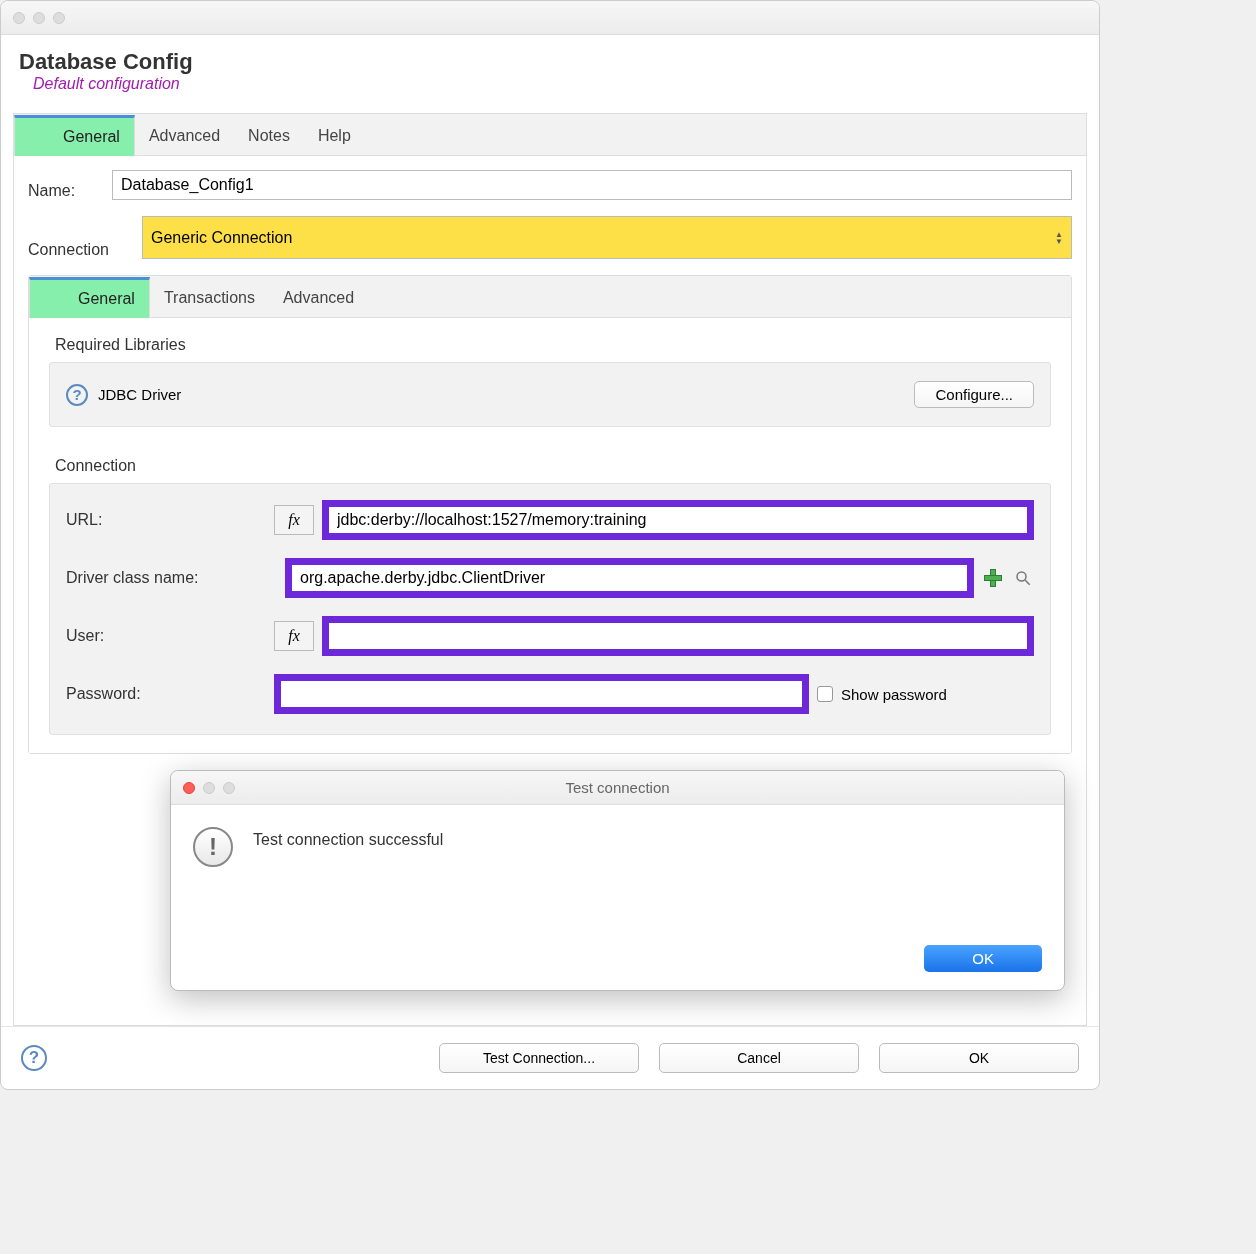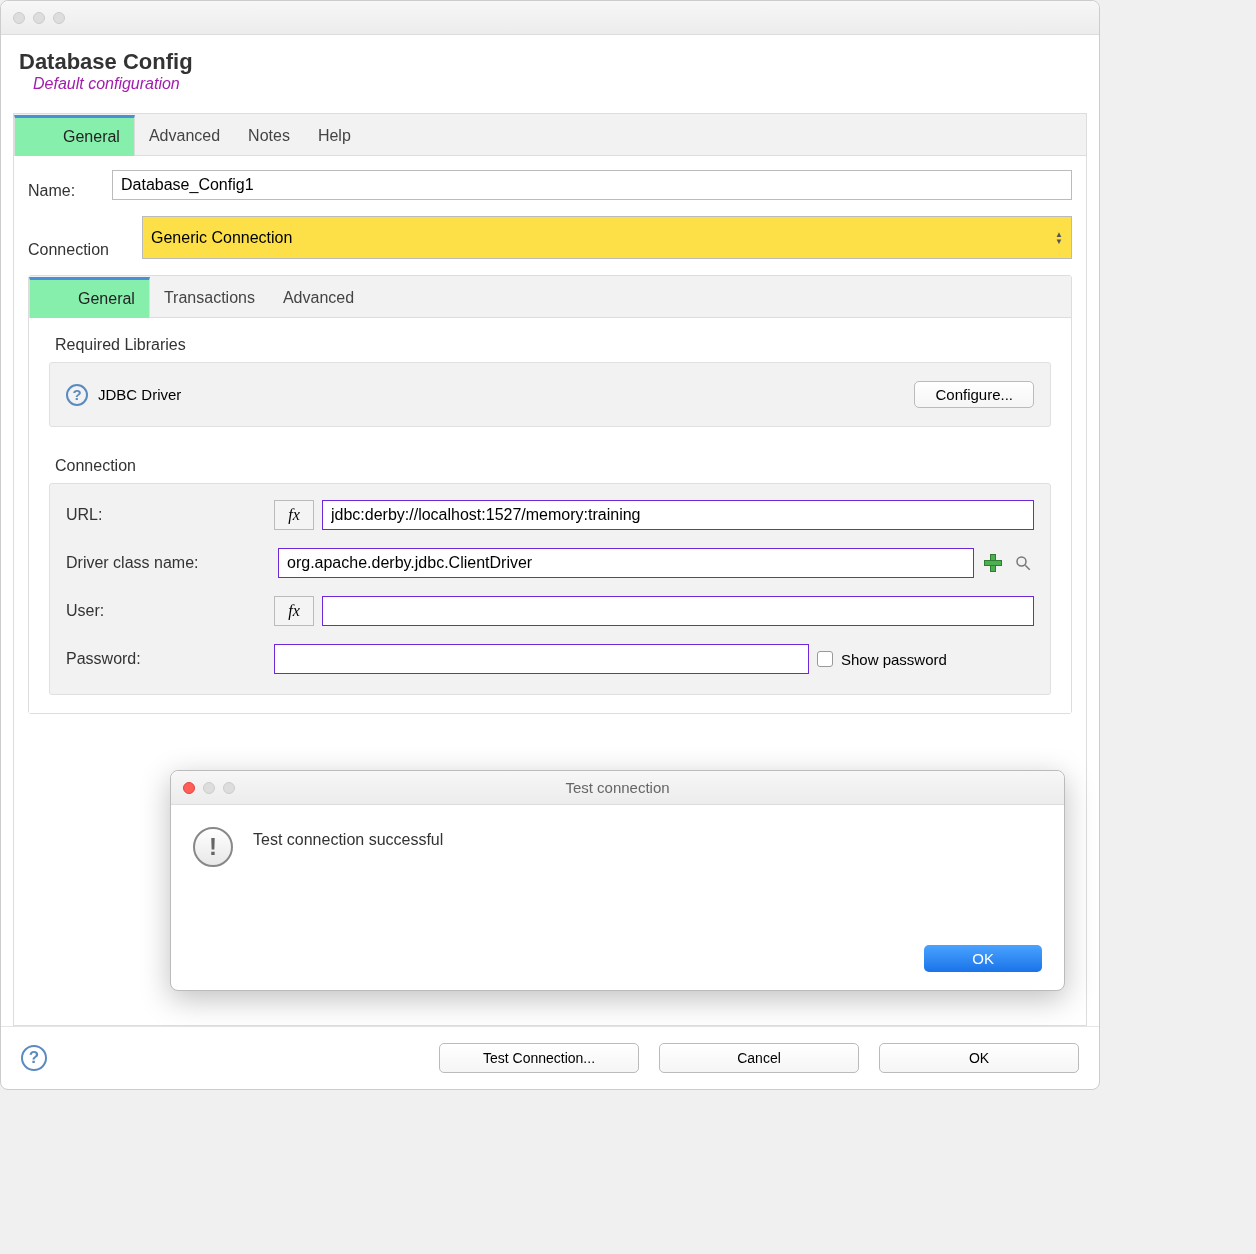--- a/index.html
+++ b/index.html
@@ -214,21 +214,21 @@
       font-family: serif;
       font-size: 16px;
       display: inline-flex;
       align-items: center;
       justify-content: center;
       cursor: pointer;
     }
     .conn-input {
       flex: 1;
       height: 30px;
-      border: 1px solid #6d28d9;
+      border: 7px solid #6d28d9;
       padding: 13px 8px;
       font-size: 16px;
       background: #fff;
     }
     .icon-btn {
       width: 22px; height: 22px;
       display: inline-flex;
       align-items: center;
       justify-content: center;
       cursor: pointer;
@@ -405,21 +405,21 @@
             <div class="conn-box">
 
               <div class="conn-row">
                 <span class="conn-label">URL:</span>
                 <span class="fx-btn">fx</span>
                 <input type="text" class="conn-input" value="jdbc:derby://localhost:1527/memory:training" style="">
               </div>
 
               <div class="conn-row">
                 <span class="conn-label">Driver class name:</span>
-                <input type="text" class="conn-input" style="margin-left: 4px;" value="org.apache.derby.jdbc.ClientDriver">
+                <input type="text" class="conn-input" style="margin-left: 11px;" value="org.apache.derby.jdbc.ClientDriver">
                 <span class="icon-btn">
                   <span class="plus-icon"></span>
                 </span>
                 <span class="icon-btn search-icon">
                   <svg viewBox="0 0 24 24">
                       <circle cx="10" cy="10" r="6" fill="none" stroke="#777" stroke-width="2"></circle>
                       <line x1="15" y1="15" x2="21" y2="21" stroke="#777" stroke-width="2"></line>
                     </svg>
                 </span>
               </div>

